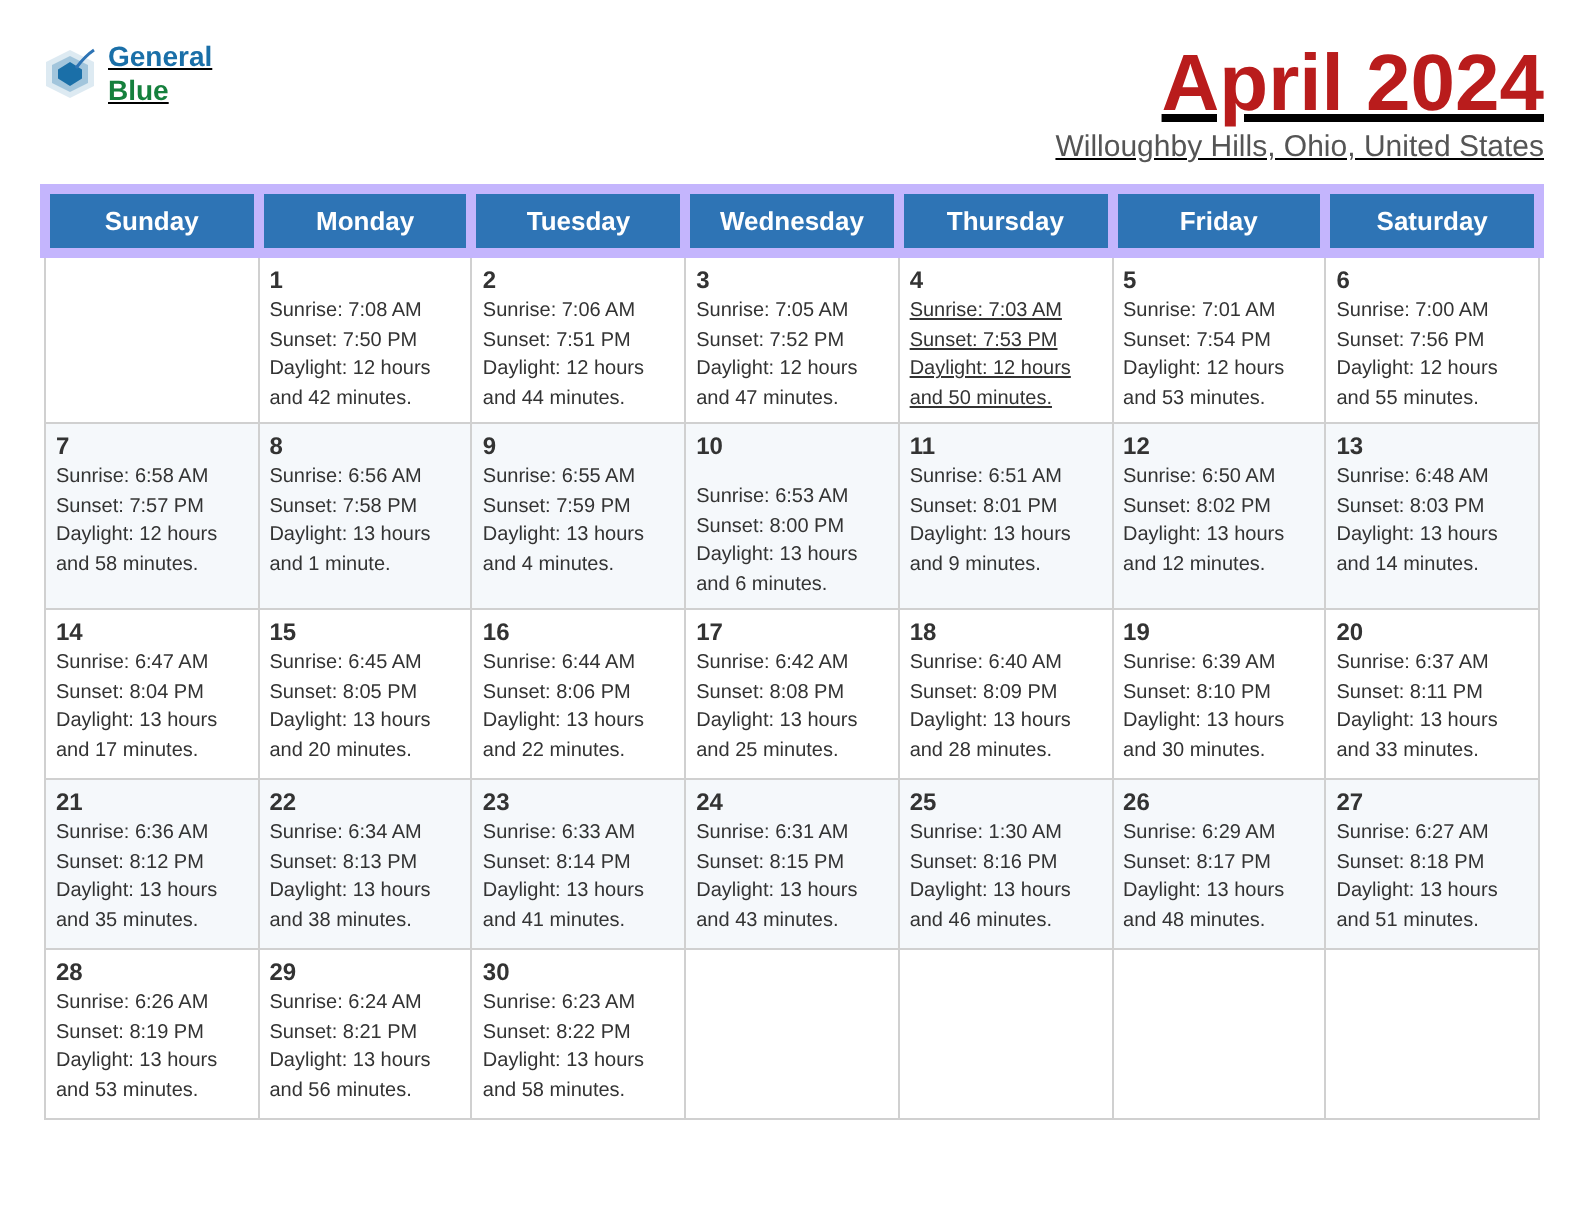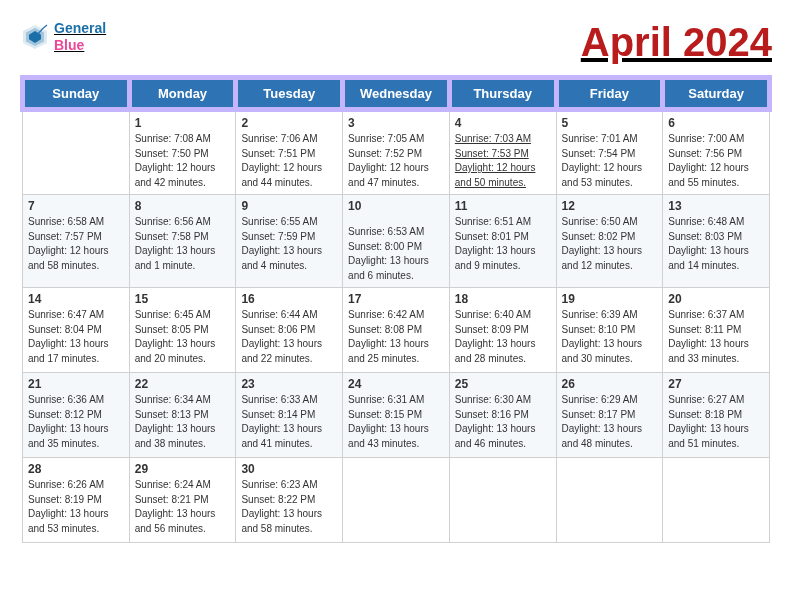--- a/index.html
+++ b/index.html
@@ -92,25 +92,26 @@
 <div class="header-area">
   <div class="logo">
     <svg class="logo-icon" viewBox="0 0 40 40">
       <polygon points="20,4 36,12 36,28 20,36 4,28 4,12" fill="#1a6fa8" opacity="0.15"></polygon>
       <polygon points="20,8 32,14 32,26 20,32 8,26 8,14" fill="#1a6fa8" opacity="0.3"></polygon>
       <polygon points="20,12 28,17 28,23 20,28 12,23 12,17" fill="#1a6fa8"></polygon>
       <path d="M24,16 Q30,8 36,4" stroke="#2e74b5" stroke-width="2" fill="none"></path>
     </svg>
     <div class="logo-text">
       <div><span>General</span></div>
-      <div style="color:#ec4899;">Blue</div>
+      <div style="color:#15803d;">Blue</div>
     </div>
   </div>
   <div class="title-area">
     <div class="main-title">April 2024</div>
+    <div class="subtitle">Willoughby Hills, Ohio, United States</div>
   </div>
 </div>
 
 <table>
   <thead>
     <tr>
     <th>Sunday</th>
         <th>Monday</th>
         <th>Tuesday</th>
         <th>Wednesday</th>
@@ -291,21 +292,21 @@
         </td>
         <td>
           <div class="day-num">24</div>
           <div class="day-info" style="white-space: pre-line;">Sunrise: 6:31 AM
 Sunset: 8:15 PM
 Daylight: 13 hours
 and 43 minutes.</div>
         </td>
         <td>
           <div class="day-num">25</div>
-          <div class="day-info" style="white-space: pre-line;">Sunrise: 6:30 AM
+          <div class="day-info" style="white-space: pre-line;">Sunrise: 1:30 AM
 Sunset: 8:16 PM
 Daylight: 13 hours
 and 46 minutes.</div>
         </td>
         <td>
           <div class="day-num">26</div>
           <div class="day-info" style="white-space: pre-line;">Sunrise: 6:29 AM
 Sunset: 8:17 PM
 Daylight: 13 hours
 and 48 minutes.</div>

